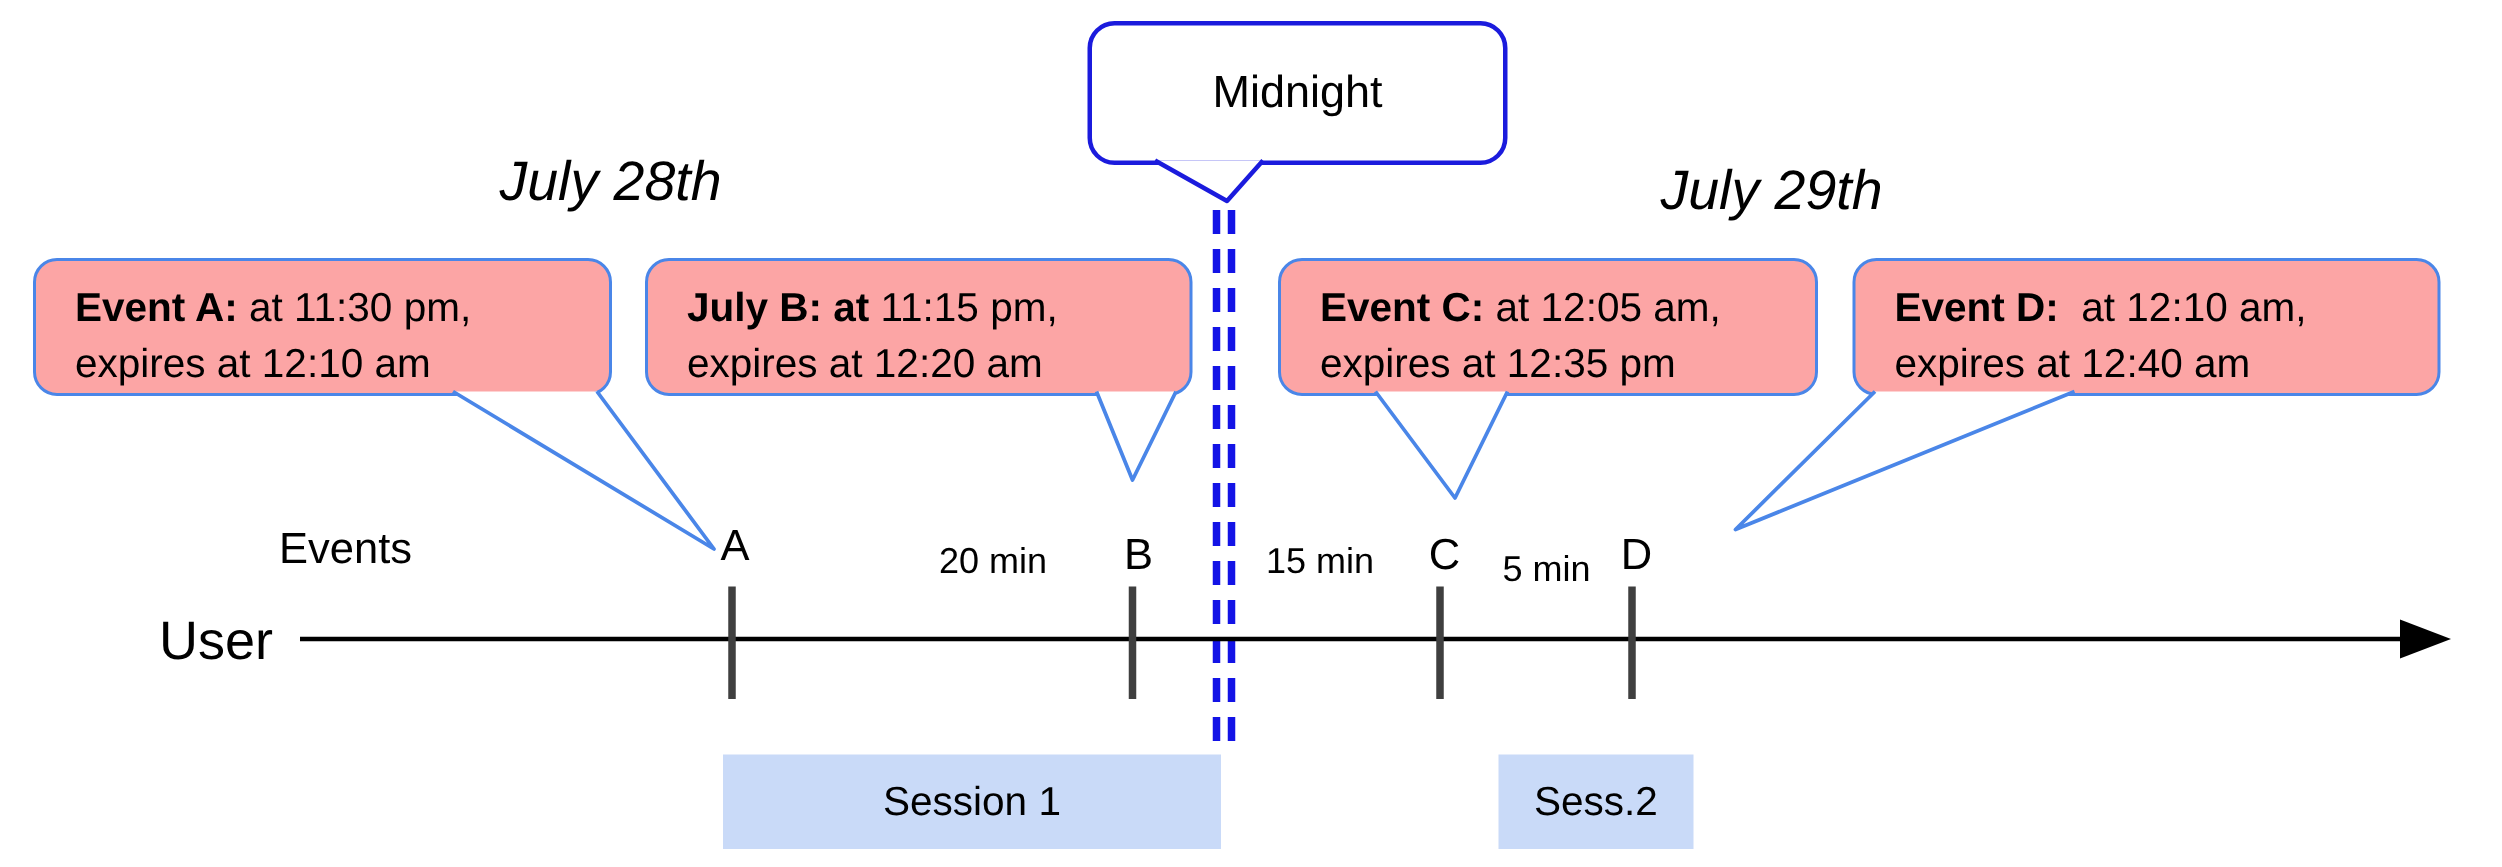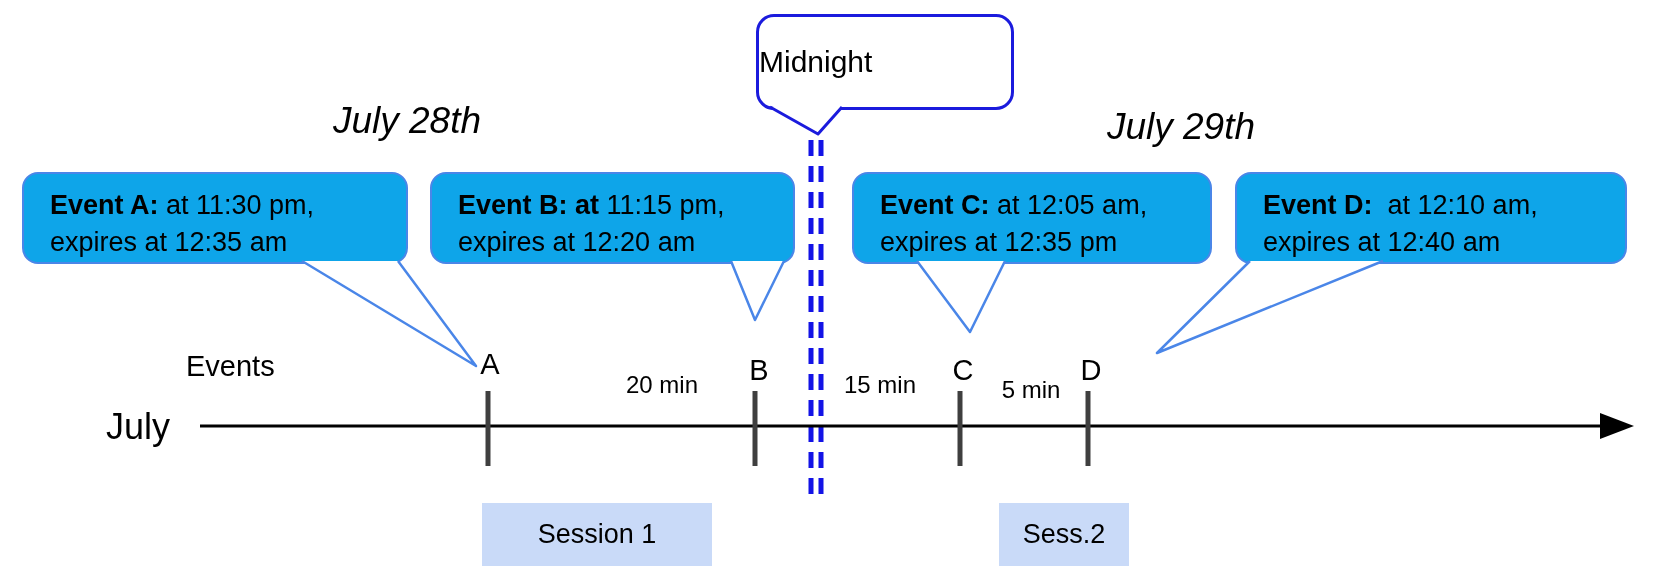--- a/index.html
+++ b/index.html
@@ -14,29 +14,29 @@
   body{background:#ffffff;font-family:"Liberation Sans",sans-serif;}
   .stage{position:relative;width:1668px;height:578px;background:#ffffff;overflow:hidden;}
 
   
   .date-label{position:absolute;width:240px;text-align:center;font-size:37px;color:var(--text-black);z-index:2;font-style:italic;}
   #date-left{left:287px;top:100px;}
   #date-right{left:1061px;top:106px;}
 
   
   .midnight-box{
-    position:absolute;left:756px;top:14px;width:258px;height:96px;
+    position:absolute;left:725px;top:14px;width:280px;height:96px;
     border:3px solid var(--midnight-border);border-radius:18px;background:#fff;
-    display:flex;align-items:center;justify-content:flex-start;
+    display:flex;align-items:center;justify-content:center;
     font-size:30px;color:var(--text-black);z-index:1;
   }
 
   
   .callout{
-    position:absolute;top:172px;height:92px;background:#0ea5e9;
+    position:absolute;top:172px;height:92px;background:#fca5a5;
     border:2.5px solid var(--callout-border);border-radius:16px;
     padding:13px 8px 0 26px;font-size:27px;line-height:37px;color:var(--text-black);z-index:1;
   }
   .callout .co-line{display:block;white-space:pre;}
   #callout-a{left:22px;width:386px;}
   #callout-b{left:430px;width:365px;}
   #callout-c{left:852px;width:360px;}
   #callout-d{left:1235px;width:392px;}
 
   
@@ -44,32 +44,32 @@
   .user-label{position:absolute;left:106px;top:406px;font-size:36px;color:var(--text-black);z-index:2;}
 
   
   .tick-letter{position:absolute;width:60px;text-align:center;font-size:29px;color:var(--text-black);z-index:2;}
   #tick-letter-a{left:460px;top:348px;}
   #tick-letter-b{left:729px;top:354px;}
   #tick-letter-c{left:933px;top:354px;}
   #tick-letter-d{left:1061px;top:354px;}
 
   
-  .gap-label{position:absolute;width:120px;text-align:center;font-size:24px;color:var(--text-black);z-index:2;margin-top:10px;}
+  .gap-label{position:absolute;width:120px;text-align:center;font-size:24px;color:var(--text-black);z-index:2;}
   #gap-1{left:602px;top:361px;}
   #gap-2{left:820px;top:361px;}
   #gap-3{left:971px;top:366px;}
 
   
   .session-bar{
     position:absolute;top:503px;height:63px;background:var(--session-fill);
     display:flex;align-items:center;justify-content:center;
     font-size:27px;color:var(--text-black);z-index:1;
   }
-  #session-1{left:482px;width:230px;}
+  #session-1{left:482px;width:332px;}
   #session-2{left:967px;width:130px;margin-left:32px;}
 
   
   .overlay{position:absolute;left:0;top:0;width:1668px;height:578px;z-index:5;pointer-events:none;}
   .tail{fill:#ffffff;stroke:var(--callout-border);stroke-width:2.5;stroke-linejoin:round;}
   .midnight-tail{fill:#ffffff;stroke:var(--midnight-border);stroke-width:3;stroke-linejoin:round;}
   .dash-line{stroke:var(--dash-blue);stroke-width:5;stroke-dasharray:16 10;fill:none;}
   .timeline{stroke:#000000;stroke-width:3;fill:none;}
   .arrowhead{fill:#000000;}
   .tickmark{stroke:var(--tick-gray);stroke-width:5;fill:none;}
@@ -81,37 +81,37 @@
 
   <div class="date-label" id="date-left">July 28th</div>
   <div class="date-label" id="date-right">July 29th</div>
 
   <div class="midnight-box">
     <span>Midnight</span>
   </div>
 
   <div class="callout" id="callout-a">
     <span class="co-line"><b>Event A:</b><span> at 11:30 pm,</span></span>
-    <span class="co-line">expires at 12:35 am</span>
+    <span class="co-line">expires at 12:10 am</span>
   </div>
   <div class="callout" id="callout-b">
-    <span class="co-line"><b>Event B: at</b><span> 11:15 pm,</span></span>
+    <span class="co-line"><b>July B: at</b><span> 11:15 pm,</span></span>
     <span class="co-line">expires at 12:20 am</span>
   </div>
   <div class="callout" id="callout-c">
     <span class="co-line"><b>Event C:</b><span> at 12:05 am,</span></span>
     <span class="co-line">expires at 12:35 pm</span>
   </div>
   <div class="callout" id="callout-d">
     <span class="co-line"><b>Event D:</b><span>  at 12:10 am,</span></span>
     <span class="co-line">expires at 12:40 am</span>
   </div>
 
   <div class="events-label">Events</div>
-  <div class="user-label">July</div>
+  <div class="user-label">User</div>
 
   <div class="tick-letter" id="tick-letter-a">A</div>
   <div class="tick-letter" id="tick-letter-b">B</div>
   <div class="tick-letter" id="tick-letter-c">C</div>
   <div class="tick-letter" id="tick-letter-d">D</div>
 
   <div class="gap-label" id="gap-1">20 min</div>
   <div class="gap-label" id="gap-2">15 min</div>
   <div class="gap-label" id="gap-3">5 min</div>
 

